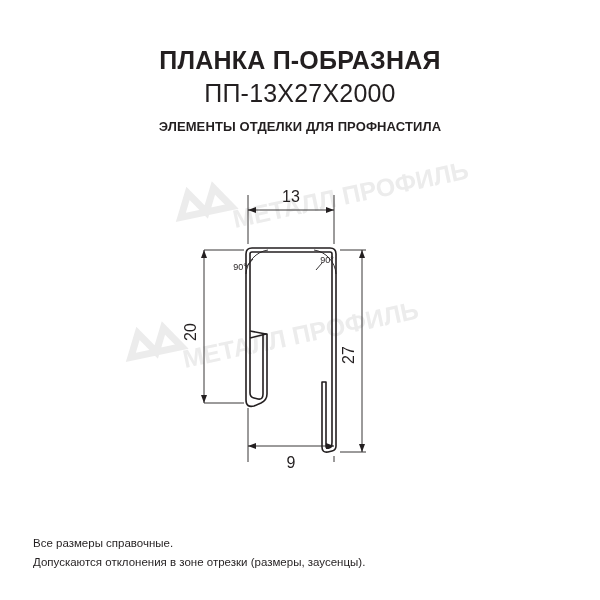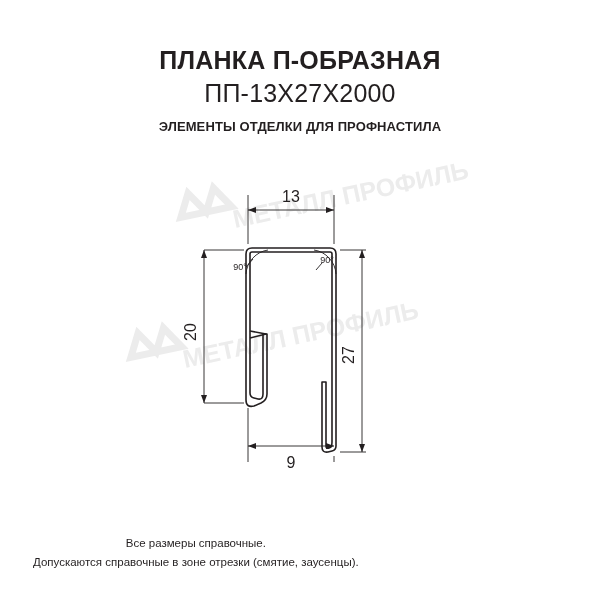--- a/index.html
+++ b/index.html
@@ -59,21 +59,20 @@
   .drawing svg {
     display: block;
   }
   .footer {
     position: absolute;
     left: 33px;
     bottom: 28px;
     font-size: 11.5px;
     line-height: 19px;
     color: #231f20;
-    text-align: center;
   }
   .footer div {
     white-space: nowrap;
   }
 </style>
 </head>
 <body>
 
 <div class="page">
 
@@ -185,16 +184,16 @@
         <text x="291" y="318" font-size="16" text-anchor="middle">9</text>
         <text x="240" y="120" font-size="9" text-anchor="middle">90°</text>
         <text x="327" y="113" font-size="9" text-anchor="middle">90°</text>
       </g>
 
     </svg>
   </div>
 
   <div class="footer">
     <div>Все размеры справочные.</div>
-    <div>Допускаются справочные в зоне отрезки (смятие, заусенцы).</div>
+    <div>Допускаются отклонения в зоне отрезки (размеры, заусенцы).</div>
   </div>
 
 </div>
 
 </body></html>

